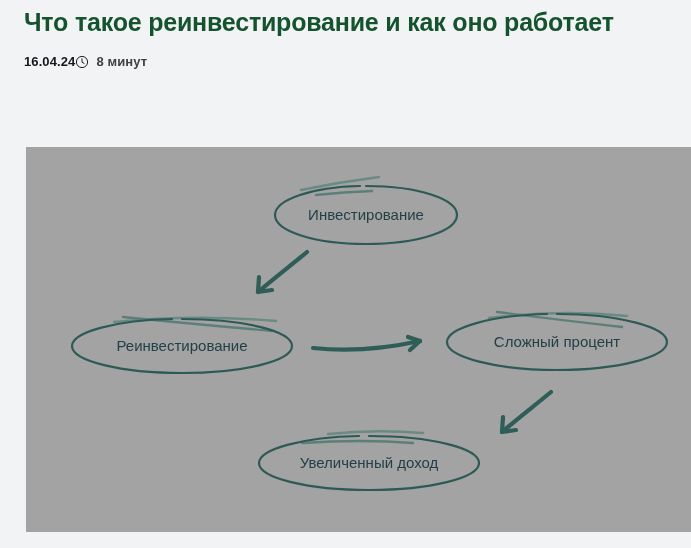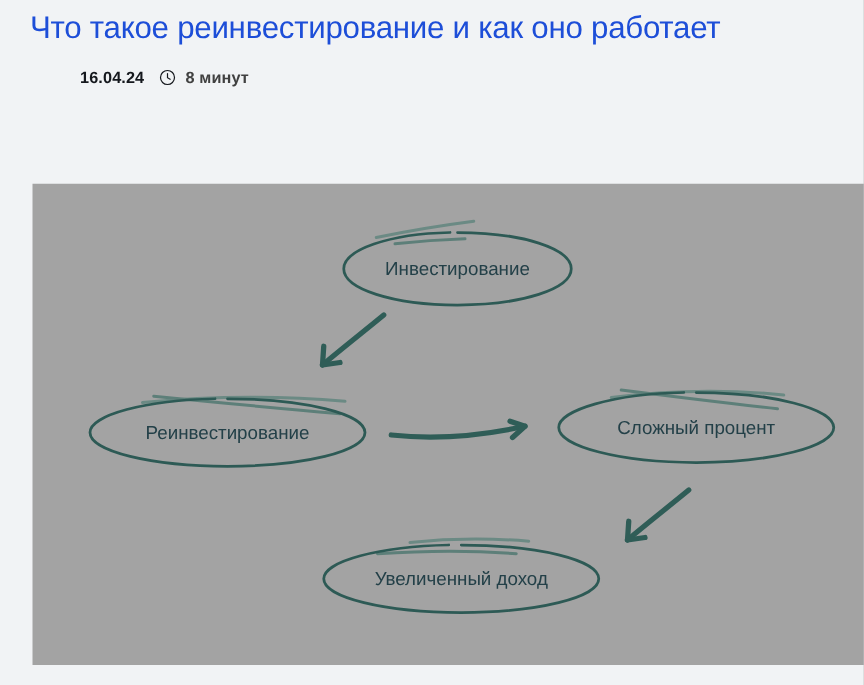--- a/index.html
+++ b/index.html
@@ -19,33 +19,31 @@
     inset: 0;
   }
   .article-header {
     position: absolute;
     left: 24px;
     top: 6px;
     width: 640px;
   }
   .article-title {
     font-size: 25px;
-    font-weight: normal;
+    font-weight: bold;
     line-height: 1.28;
-    color: #1d4ed8;
+    color: #14532d;
     letter-spacing: -0.2px;
     margin: 0;
     max-width: 600px;
   }
   .meta-row {
     display: flex;
     align-items: flex-start;
     margin-top: 16px;
-    gap: 12px;
-    margin-left: 40px;
   }
   .meta-date {
     font-size: 13px;
     font-weight: bold;
     color: #15181d;
     letter-spacing: 0.1px;
   }
   .meta-read {
     display: flex;
     align-items: center;

